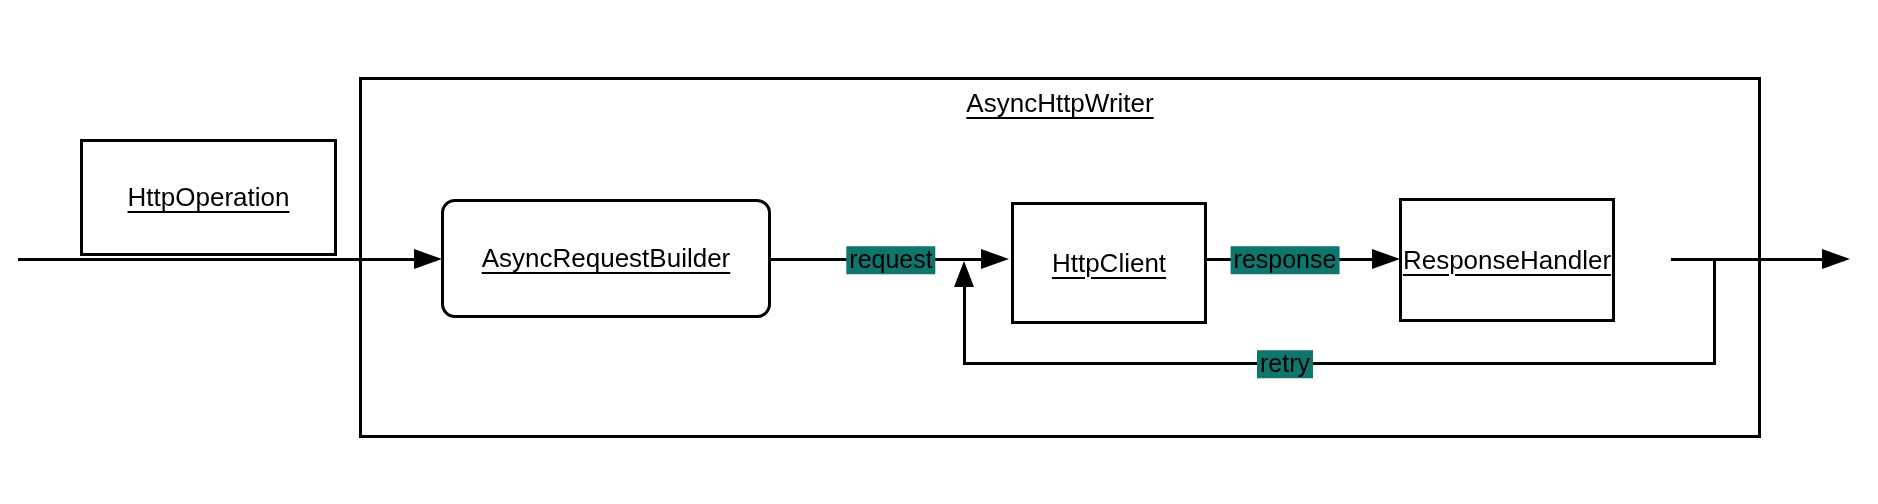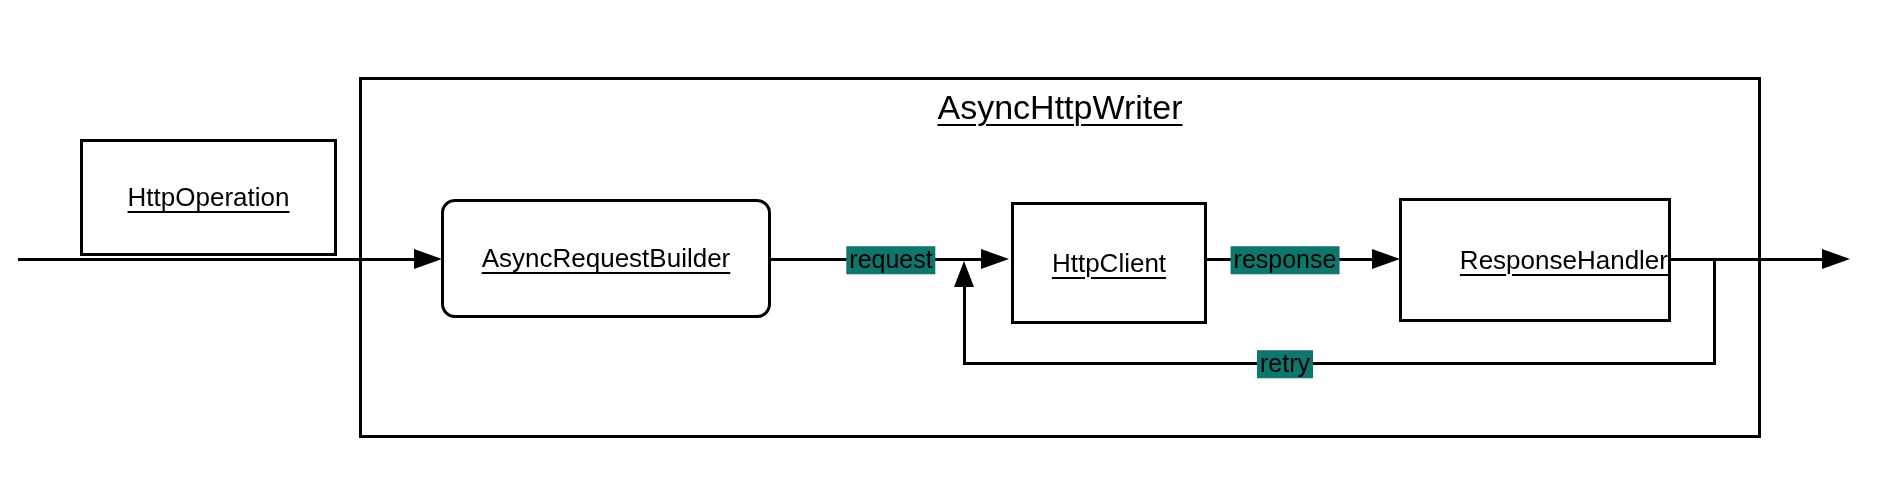--- a/index.html
+++ b/index.html
@@ -36,21 +36,21 @@
   }
   .container-box {
     background: #ffffff;
   }
   .container-title {
     position: absolute;
     top: 88px;
     left: 359px;
     width: 1402px;
     text-align: center;
-    font-size: 34px;
+    font-size: 26px;
     text-decoration: underline;
     text-decoration-thickness: 2px;
     text-underline-offset: 5px;
   }
   .hline, .vline {
     position: absolute;
     background: #000000;
   }
   .hline { height: 3px; }
   .vline { width: 3px; }
@@ -78,21 +78,21 @@
     line-height: 1.1;
     padding: 0 3px;
     white-space: nowrap;
   }
 
   
   #http-operation       { left: 80px;   top: 139px; width: 257px;  height: 117px; }
   #writer-container     { left: 359px;  top: 77px;  width: 1402px; height: 361px; }
   #request-builder      { left: 441px;  top: 199px; width: 330px;  height: 119px; border-radius: 14px; }
   #http-client          { left: 1011px; top: 202px; width: 196px;  height: 122px; }
-  #response-handler     { left: 1399px; top: 198px; width: 272px;  height: 124px; justify-content: flex-end; }
+  #response-handler     { left: 1399px; top: 198px; width: 216px;  height: 124px; }
 
   #entry-line           { left: 18px;   top: 258px; width: 398px; }
   #entry-arrow          { left: 414px;  top: 249px; }
   #request-line         { left: 771px;  top: 258px; width: 212px; }
   #request-arrow        { left: 981px;  top: 249px; }
   #response-line        { left: 1207px; top: 258px; width: 167px; }
   #response-arrow       { left: 1372px; top: 249px; }
   #exit-line            { left: 1671px; top: 258px; width: 153px; }
   #exit-arrow           { left: 1822px; top: 249px; }
 

